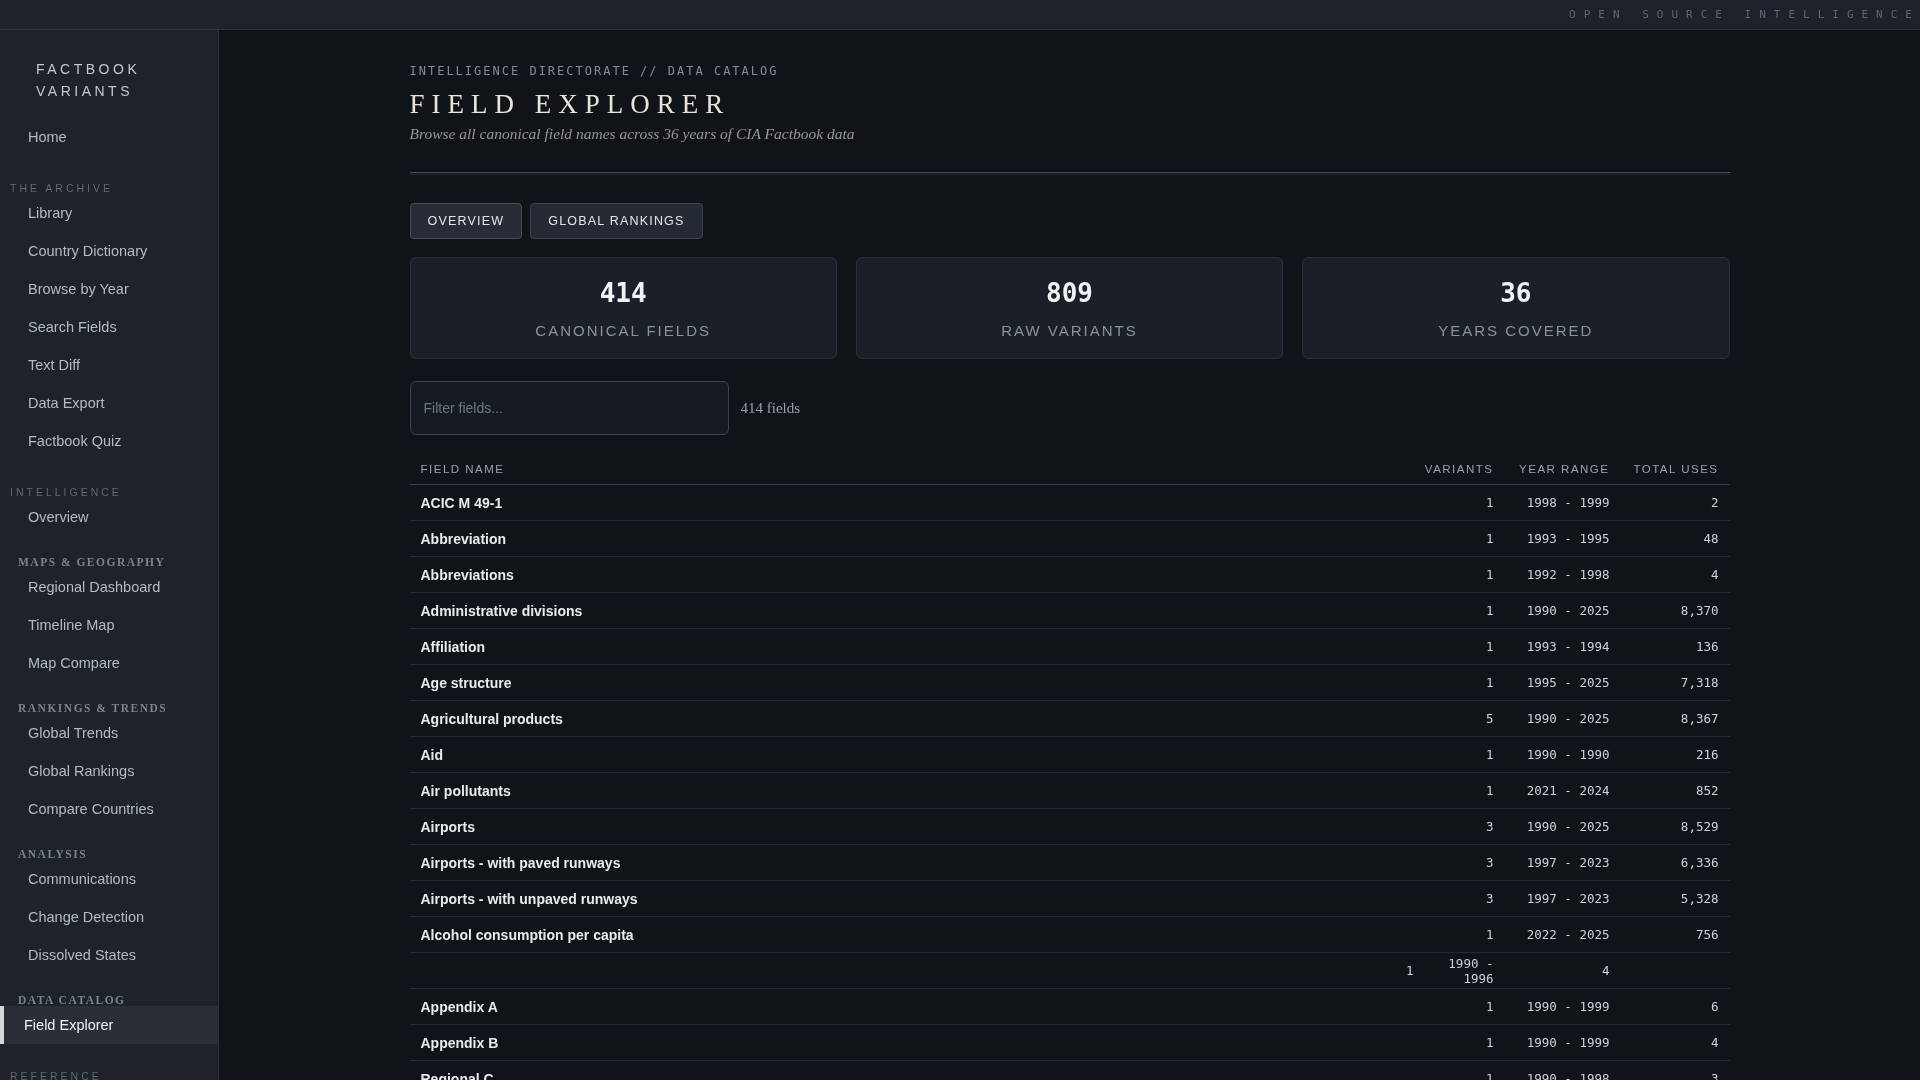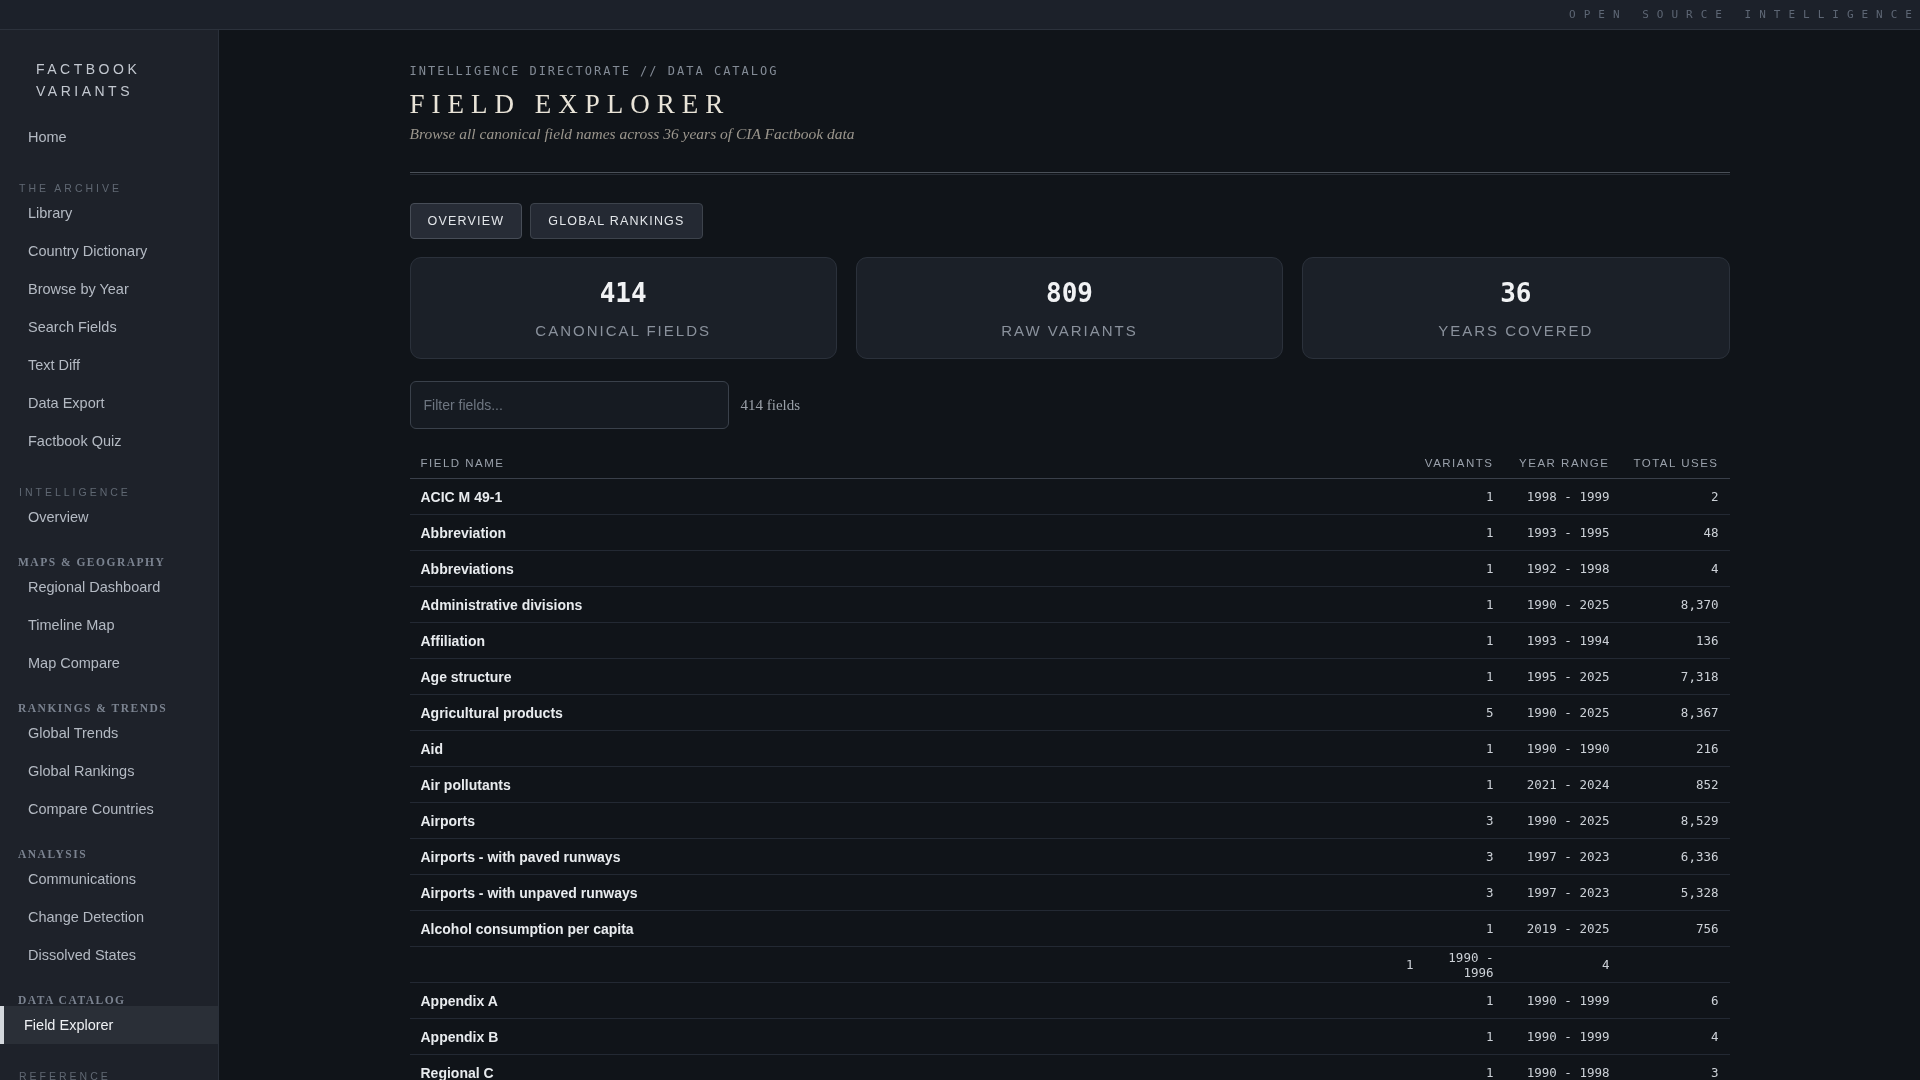--- a/index.html
+++ b/index.html
@@ -38,21 +38,21 @@
     padding-left:24px; font-size:14.5px; color:#b4bac3; cursor:pointer;
     border-left:4px solid transparent;
   }
   .nav-item.active {
     background:#2a2f37; color:#eef0f3;
     border-left:4px solid #d4d8dd;
     padding-left:20px;
   }
   .nav-section { height:24px; display:flex; align-items:flex-end; }
   .nav-section.sans {
-    margin-top:14px; padding-left:19px;
+    margin-top:14px; padding-left:10px;
     font-size:10.5px; letter-spacing:3px; color:#606873;
   }
   .nav-section.serif {
     margin-top:8px; padding-left:18px;
     font-family:"Liberation Serif", serif; font-weight:bold;
     font-size:11.5px; letter-spacing:1.5px; color:#7b8390;
   }
   
   .main { flex:1; height:100%; background:#101419; overflow:hidden; }
   .content { width:1320px; margin:0 auto; padding-top:34px; }
@@ -81,34 +81,34 @@
     height:36px; padding:0 17px;
     display:flex; align-items:center;
     background:#242933; border:1px solid #3d434c; border-radius:4px;
     color:#e3e6ea; font-size:12.5px; letter-spacing:1.2px; cursor:pointer;
   }
   .tab-btn.active { background:#272c36; border-color:#474d57; }
   
   .cards { margin-top:18px; display:grid; grid-template-columns:1fr 1fr 1fr; gap:19px; }
   .card {
     height:102px; background:#1b2028;
-    border:1px solid #2b313b; border-radius:11px;
+    border:1px solid #2b313b; border-radius:6px;
     display:flex; flex-direction:column; align-items:center; justify-content:center;
   }
   .card-number {
     font-family:"DejaVu Sans Mono", monospace; font-weight:bold;
     font-size:26px; color:#f1f2f4; line-height:30px;
   }
   .card-label {
     margin-top:14px; font-size:15px; letter-spacing:2px; color:#8a919c;
   }
   
   .filter-row { margin-top:22px; display:flex; align-items:center; }
   .filter-input {
-    width:319px; height:48px;
+    width:319px; height:54px;
     background:#161b22; border:1px solid #3a414b; border-radius:6px;
     padding:0 13px; font-size:14px; color:#d6dade;
     font-family:"Liberation Sans", sans-serif; outline:none;
   }
   .filter-input::placeholder { color:#6e7681; }
   .field-count {
     margin-left:12px; font-family:"Liberation Serif", serif;
     font-size:15px; color:#9aa0a8;
   }
   
@@ -283,21 +283,21 @@
             </div>
             <div class="t-row">
               <div class="cell-name">Airports - with unpaved runways</div>
               <div class="num">3</div>
               <div class="num">1997 - 2023</div>
               <div class="num">5,328</div>
             </div>
             <div class="t-row">
               <div class="cell-name">Alcohol consumption per capita</div>
               <div class="num">1</div>
-              <div class="num">2019 - 2025</div>
+              <div class="num">2022 - 2025</div>
               <div class="num">756</div>
             </div>
             <div class="t-row">
               <div class="num">1</div>
               <div class="num">1990 - 1996</div>
               <div class="num">4</div>
             </div>
             <div class="t-row">
               <div class="cell-name">Appendix A</div>
               <div class="num">1</div>

